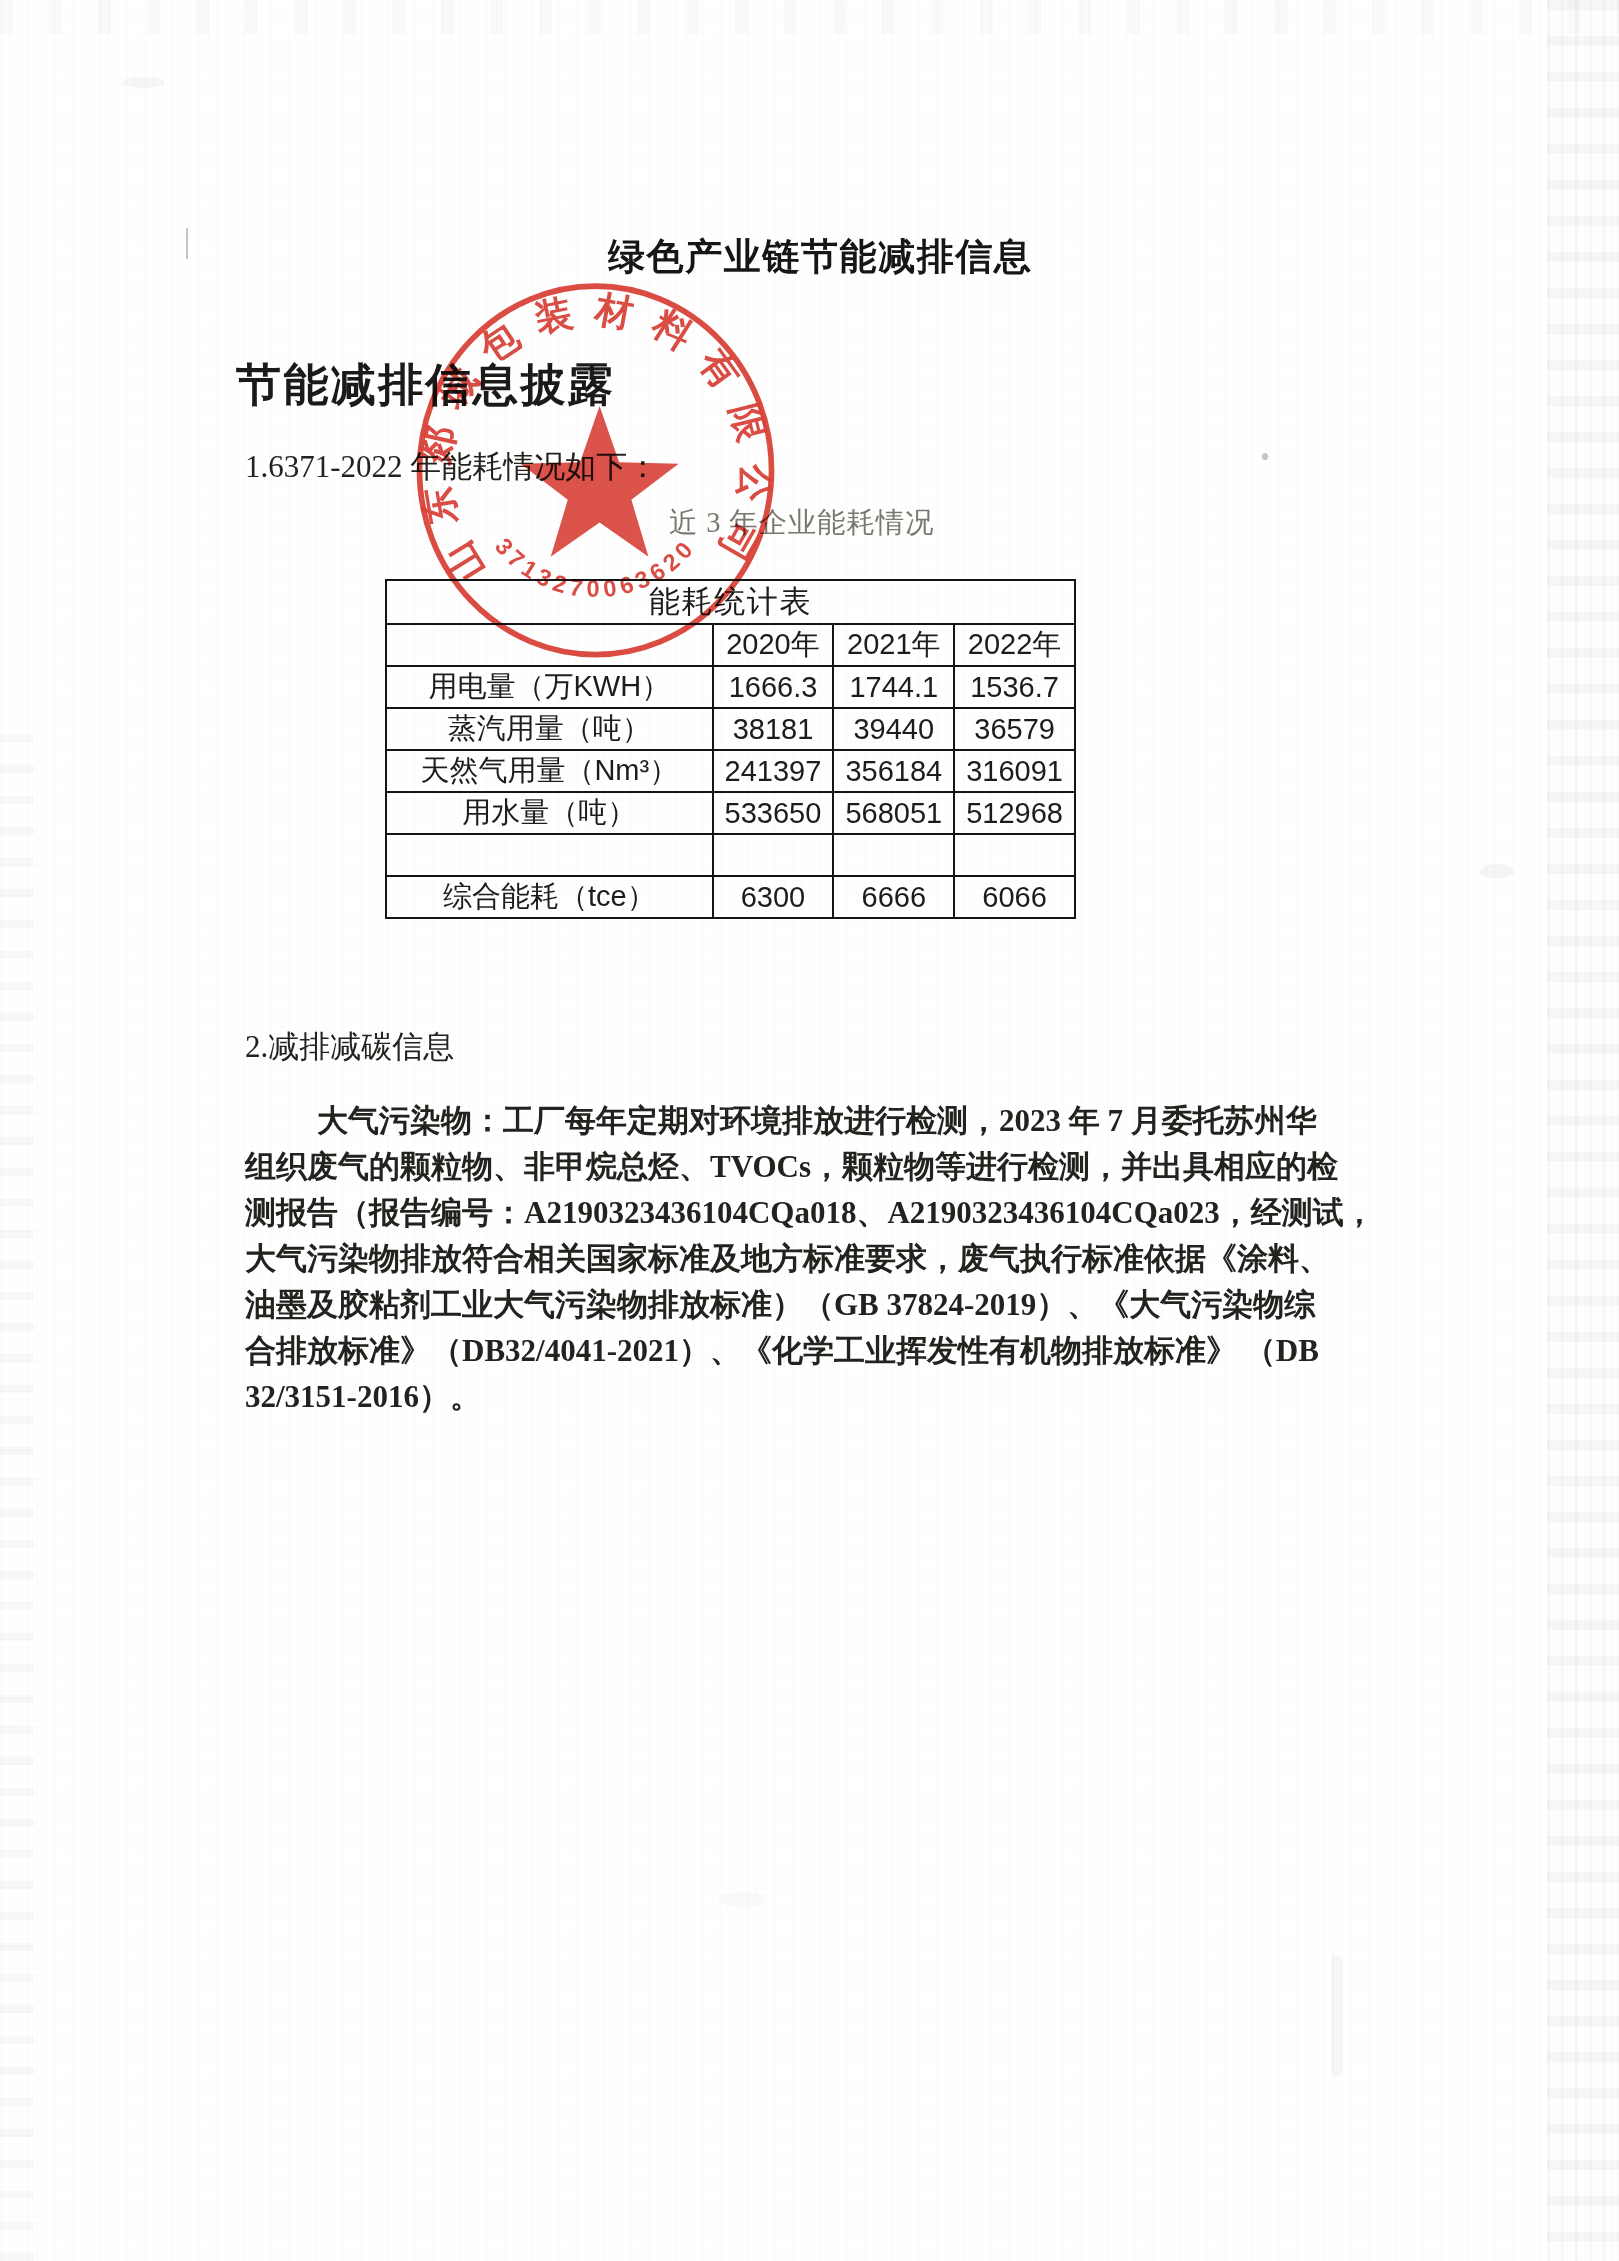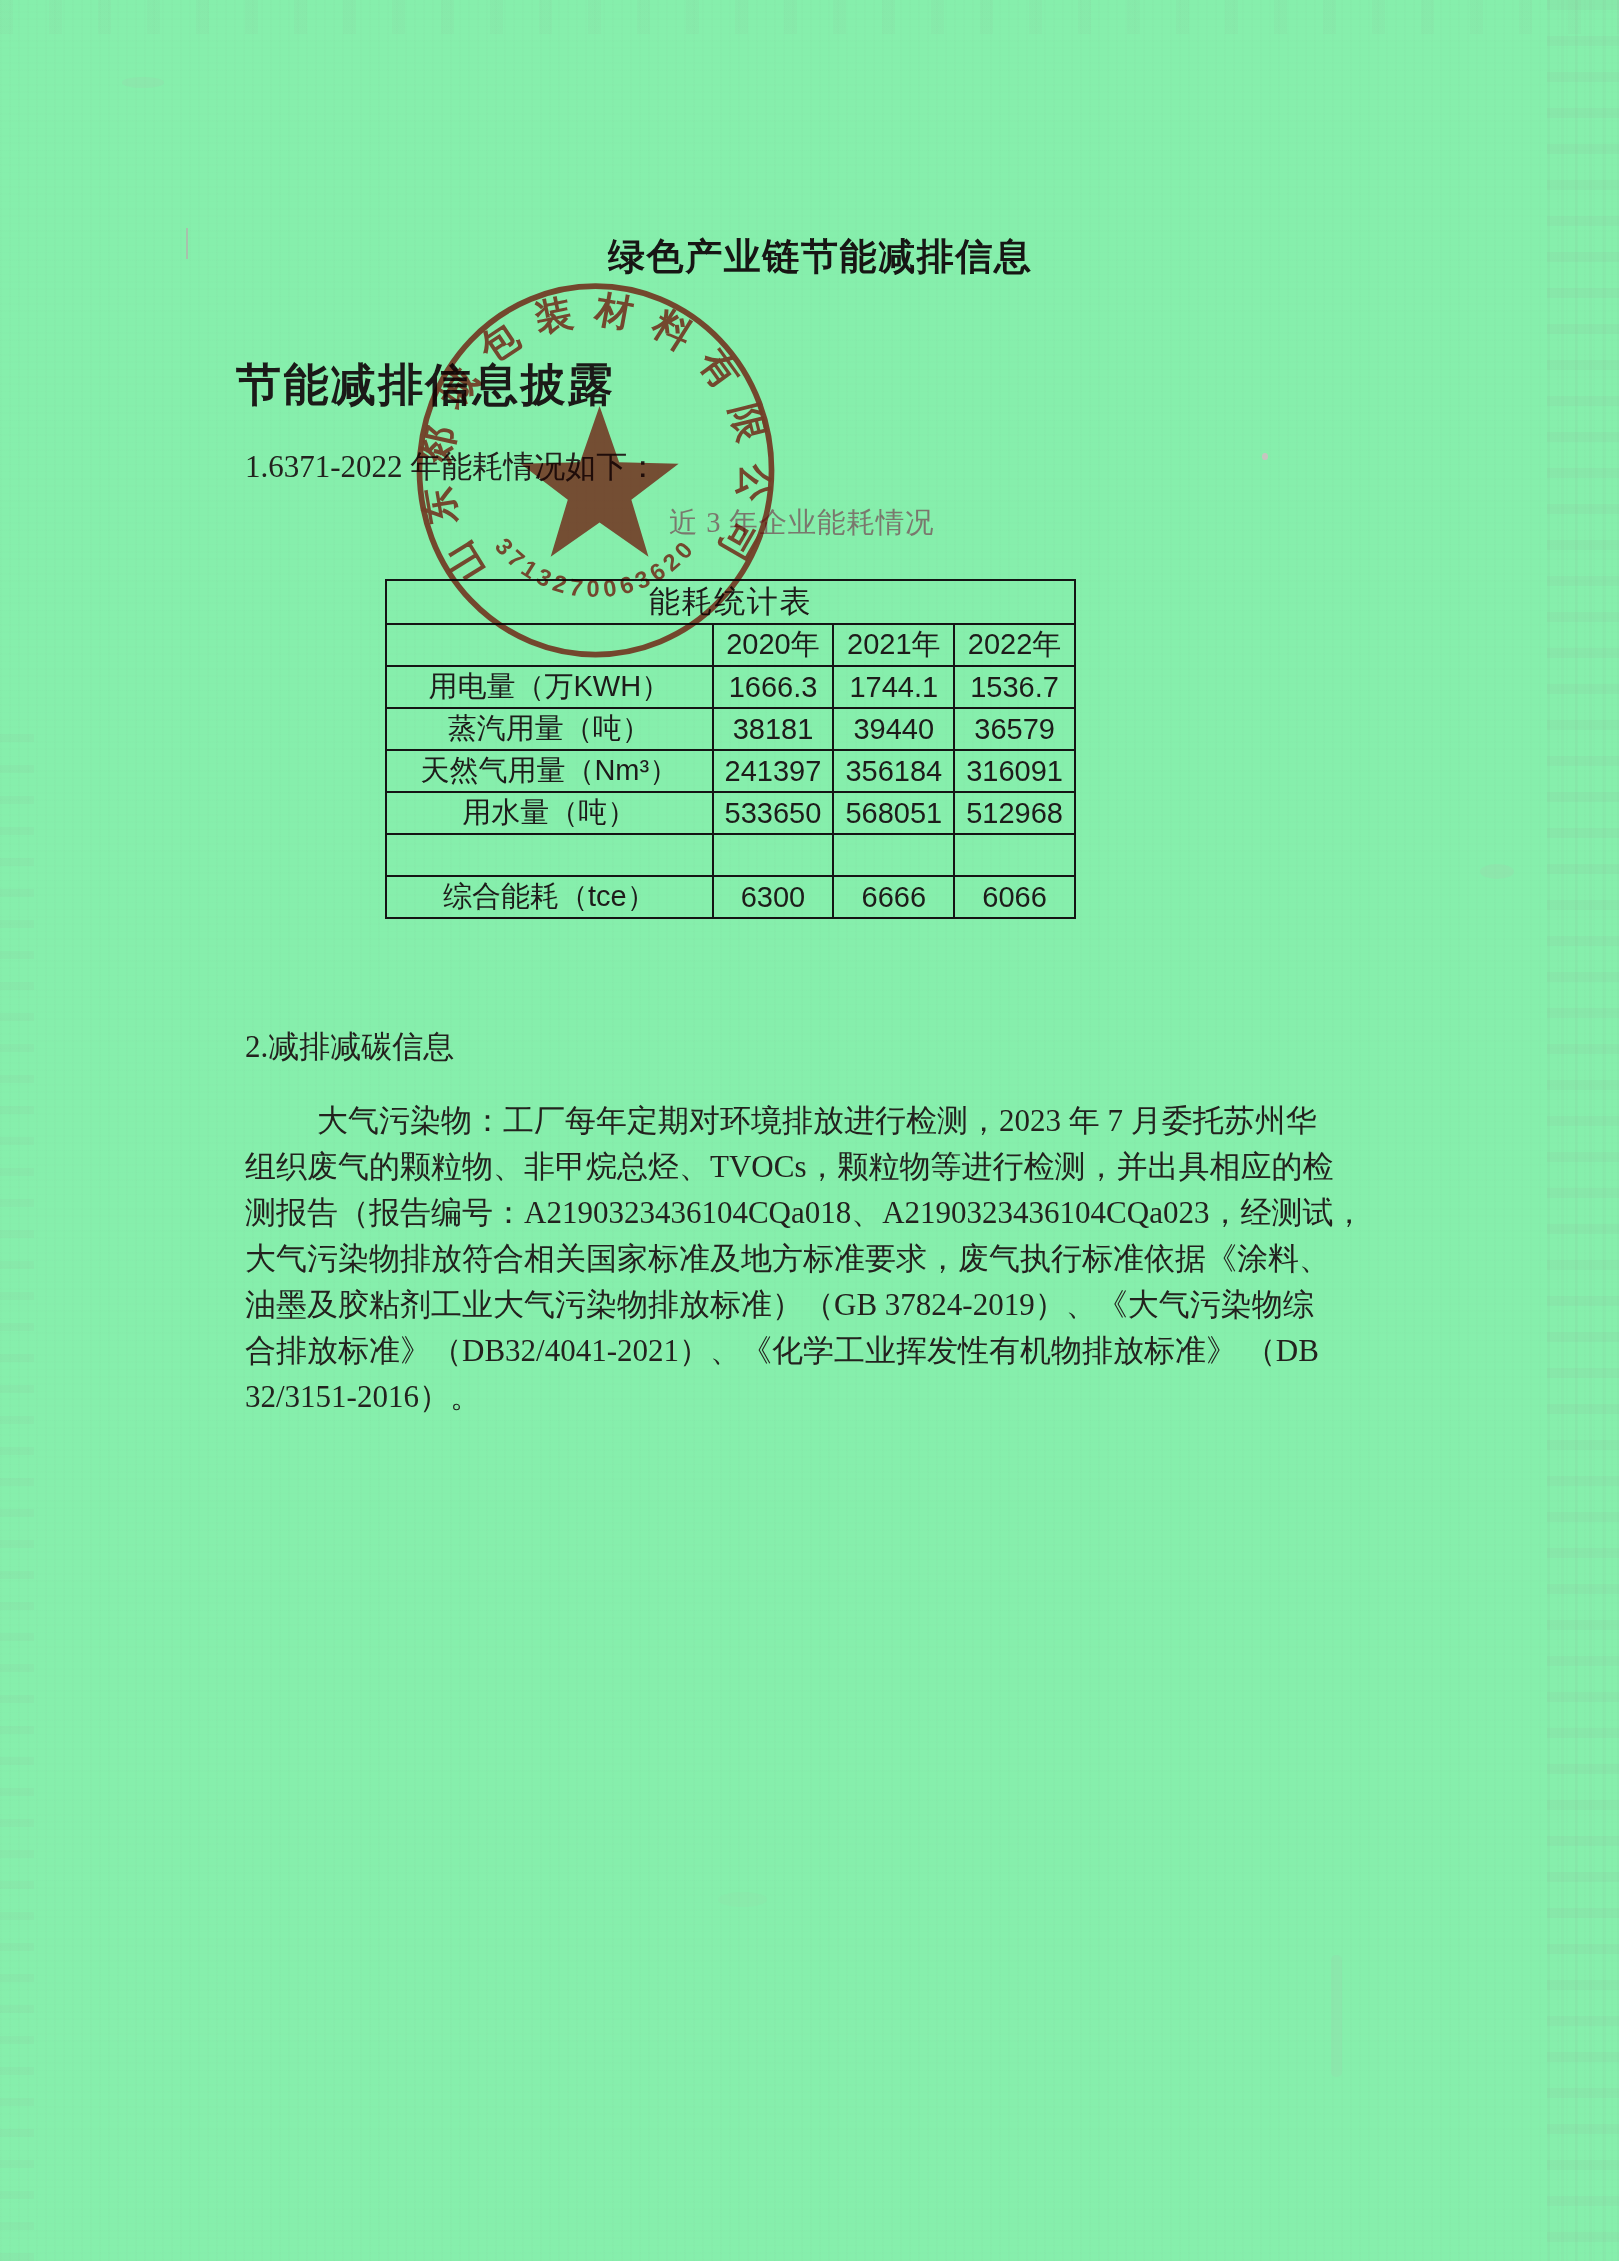--- a/index.html
+++ b/index.html
@@ -1,20 +1,20 @@
 <!DOCTYPE html>
 <html style="font-size:13px"><head>
 <meta charset="utf-8">
 <style>
   html,body{margin:0;padding:0;background:#e8e8e6;}
   .page{
     position:relative;
     width:1619px;height:2261px;
     margin:0 auto;
-    background:#86efac;
+    background:#ffffff;
     overflow:hidden;
     font-family:"Liberation Serif", serif;
     color:#21201d;
   }
   
   .scan-noise{
     position:absolute;inset:0;
     background:
       repeating-linear-gradient(90deg, rgba(120,118,110,0.018) 0 2.4px, transparent 2.4px 9px),
       repeating-linear-gradient(0deg, rgba(120,118,110,0.012) 0 1.6px, transparent 1.6px 7.3px);
@@ -77,21 +77,21 @@
   table.energy td.tbl-title{font-size:31px;letter-spacing:1.6px;}
   col.c-label{width:47.4%;}
   col.c-year{width:17.53%;}
 
   .sec2-heading{
     position:absolute;left:245px;top:1026px;
     font-size:31px;color:#23221e;white-space:nowrap;
   }
   .para{
     position:absolute;left:245px;top:1098px;width:1132px;
-    font-size:31px;line-height:46px;color:#23221e;
+    font-size:31px;line-height:46px;color:#23221e;font-weight:bold;
   }
   .para .pline{white-space:nowrap;}
   .para .pline.indent{padding-left:72px;}
 
   .stamp{
     position:absolute;left:404px;top:277px;width:383px;height:390px;
     mix-blend-mode:multiply;opacity:.93;
   }
 </style>
 </head>

